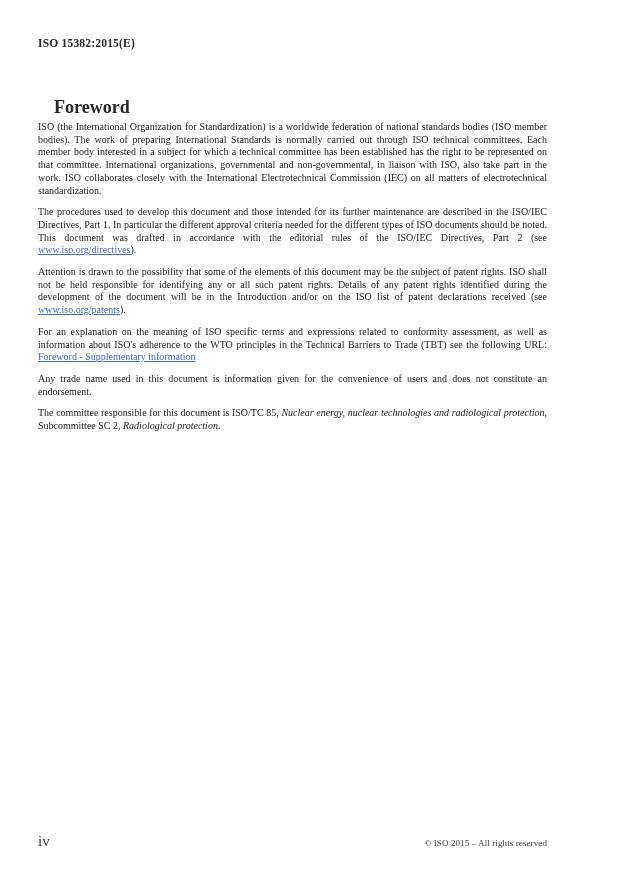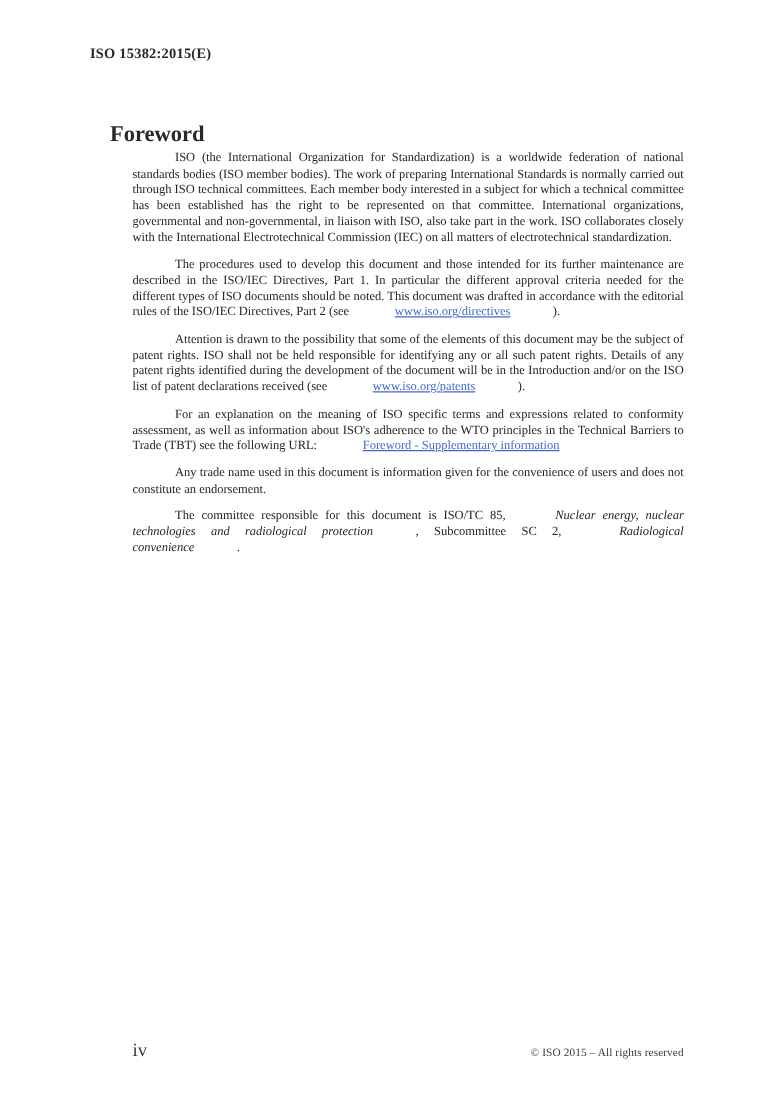--- a/index.html
+++ b/index.html
@@ -1,19 +1,19 @@
 <!DOCTYPE html>
 <html style="--link-color: #4169cd; --text-color: #262321;"><head>
 <meta charset="utf-8">
 <style>
   :root {
     --link-color: #4169cd;
     --text-color: #262321;
   }
-  * { box-sizing: border-box; padding-left: 34px; }
+  * { box-sizing: border-box; }
   html, body { margin: 0; padding: 0; }
   body {
     width: 620px;
     height: 876px;
     background: #ffffff;
     font-family: "Liberation Serif", "DejaVu Serif", serif;
   }
   .sheet {
     position: relative;
     width: 620px;
@@ -85,20 +85,20 @@
   <div class="doc-number">ISO 15382:2015(E)</div>
 
   <h1 class="fw-title">Foreword</h1>
 
   <div class="content">
       <p class="para"><span>ISO (the International Organization for Standardization) is a worldwide federation of national standards bodies (ISO member bodies). The work of preparing International Standards is normally carried out through ISO technical committees. Each member body interested in a subject for which a technical committee has been established has the right to be represented on that committee. International organizations, governmental and non-governmental, in liaison with ISO, also take part in the work. ISO collaborates closely with the International Electrotechnical Commission (IEC) on all matters of electrotechnical standardization.</span></p>
       <p class="para"><span>The procedures used to develop this document and those intended for its further maintenance are described in the ISO/IEC Directives, Part 1.  In particular the different approval criteria needed for the different types of ISO documents should be noted.  This document was drafted in accordance with the editorial rules of the ISO/IEC Directives, Part 2 (see </span><a class="doclink" href="#">www.iso.org/directives</a><span>).</span></p>
       <p class="para"><span>Attention is drawn to the possibility that some of the elements of this document may be the subject of patent rights. ISO shall not be held responsible for identifying any or all such patent rights.  Details of any patent rights identified during the development of the document will be in the Introduction and/or on the ISO list of patent declarations received (see </span><a class="doclink" href="#">www.iso.org/patents</a><span>).</span></p>
       <p class="para"><span>For an explanation on the meaning of ISO specific terms and expressions related to conformity assessment, as well as information about ISO's adherence to the WTO principles in the Technical Barriers to Trade (TBT) see the following URL:  </span><a class="doclink" href="#">Foreword - Supplementary information</a></p>
       <p class="para"><span>Any trade name used in this document is information given for the convenience of users and does not constitute an endorsement.</span></p>
-      <p class="para"><span>The committee responsible for this document is ISO/TC 85, </span><em>Nuclear energy, nuclear technologies and radiological protection</em><span>, Subcommittee SC 2, </span><em>Radiological convenience</em><span>.</span></p>
+      <p class="para"><span>The committee responsible for this document is ISO/TC 85, </span><em>Nuclear energy, nuclear technologies and radiological protection</em><span>, Subcommittee SC 2, </span><em>Radiological protection</em><span>.</span></p>
     </div>
 
   <div class="footer">
     <span class="page-num">iv</span>
     <span class="copyright">© ISO 2015 – All rights reserved</span>
   </div>
 </div>
 
 </body></html>

